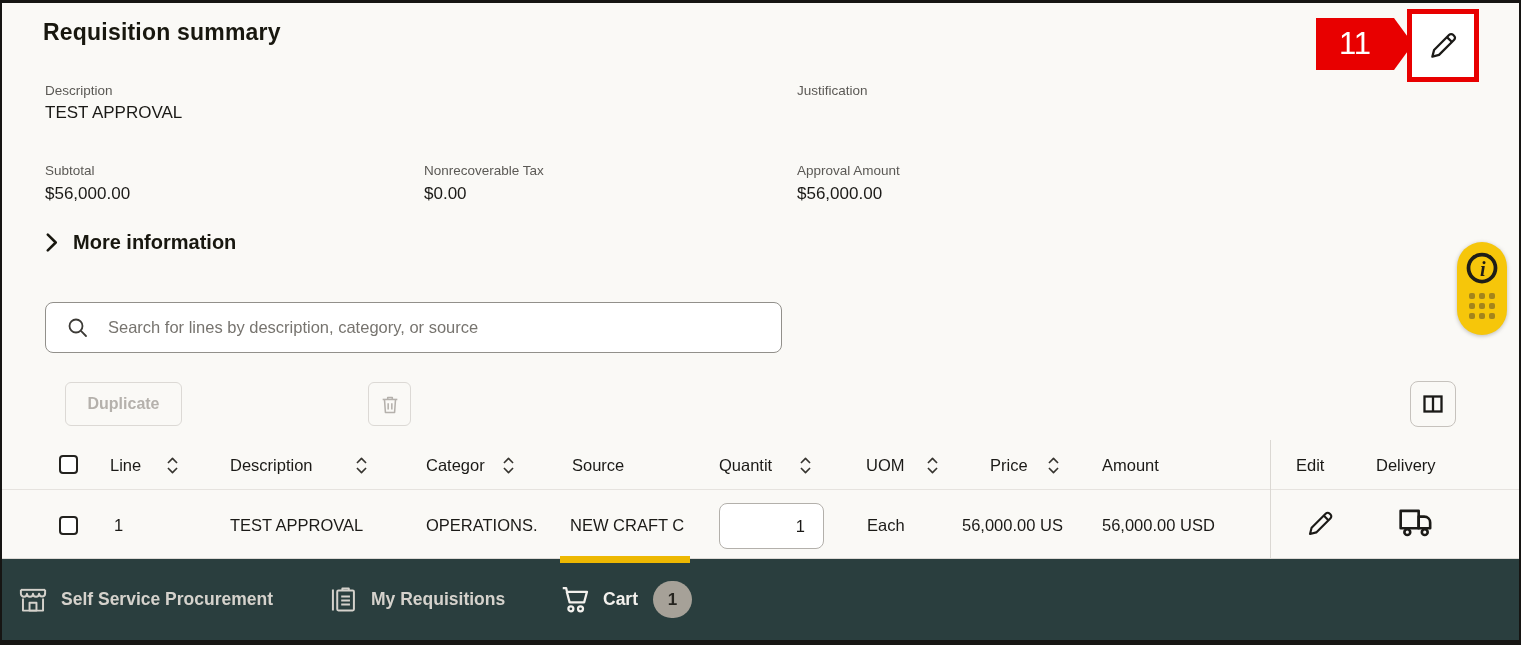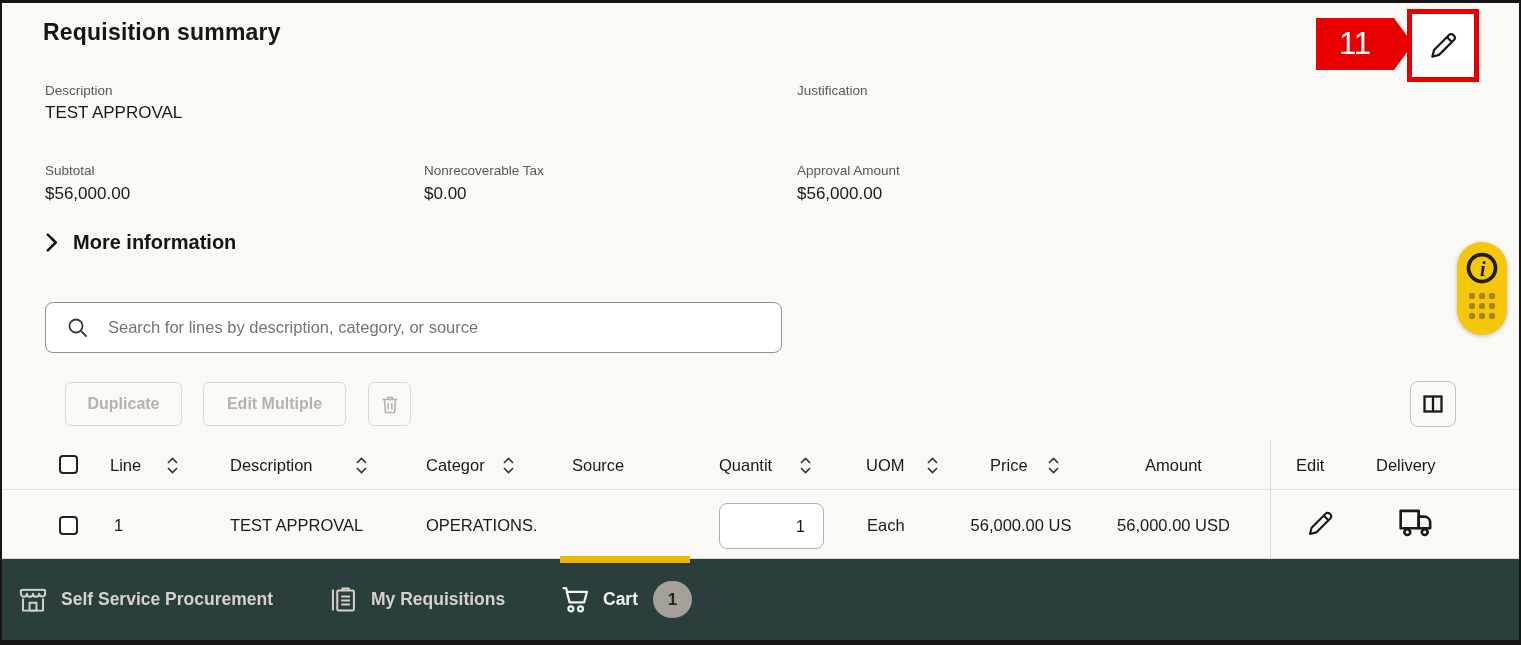--- a/index.html
+++ b/index.html
@@ -62,21 +62,21 @@
   [data-name="lines-table-row"]{ left:0; top:488px; width:1521px; height:68px; border-bottom:1px solid #ddda d6; }
   .hcell{ position:absolute; top:0; height:50px; line-height:50px; font-size:16.5px; font-weight:400; color:#1b1a17; white-space:nowrap; }
   .rcell{ position:absolute; top:0; height:68px; line-height:68px; font-size:16.5px; color:#1b1a17; white-space:nowrap; }
   .sort{ position:absolute; top:16px; }
   .checkbox{ width:19px; height:19px; border:2px solid #23221e; border-radius:4px; background:#fff; cursor:pointer; }
   [data-name="col-divider"]{ left:1268px; top:437px; width:1px; height:119px; background:#dbd8d3; }
 
   [data-name="quantity-input"]{ position:absolute; left:717px; top:12px; width:105px; height:46px;
       border:1px solid #b3b0ab; border-radius:8px; background:#fff; text-align:right; padding-right:18px;
       font-size:16.5px; color:#1b1a17; font-family:"Liberation Sans",sans-serif; outline:none; }
-  .num-r{ text-align:center; }
+  .num-r{ text-align:left; }
   [data-name="row-edit-button"], [data-name="row-delivery-button"]{ position:absolute; top:17px; cursor:pointer;
       background:none; border:none; color:#1b1a17; }
   [data-name="row-edit-button"]{ left:1302px; }
   [data-name="row-delivery-button"]{ left:1397px; }
 
   
   [data-name="cart-active-indicator"]{ left:558px; top:553px; width:130px; height:7px; background:#EDB802; z-index:3; }
   [data-name="footer-bar"]{ left:0; top:556px; width:1521px; height:81px; background:#2A3E3E; z-index:2; }
   .foot-item{ position:absolute; top:0; height:81px; display:flex; align-items:center; gap:13px; color:#D5D2CC; cursor:pointer; }
   .foot-label{ font-size:17.5px; font-weight:600; color:#D5D2CC; }
@@ -140,21 +140,20 @@
   <div class="abs" data-name="more-information-toggle">
     <span data-name="chevron-right-icon">
       <svg width="13" height="19" viewBox="0 0 12 18" fill="none" stroke="#18170f" stroke-width="2.4" stroke-linecap="round" stroke-linejoin="round">
         <path d="M2.5 1.5L10 9l-7.5 7.5"></path>
       </svg>
     </span>
     <span data-name="more-information-label">More information</span>
   </div>
 
   <button class="abs btn" data-name="duplicate-button">Duplicate</button>
-  <button class="abs btn" data-name="edit-multiple-button">Edit Multiple</button>
   <button class="abs btn" data-name="delete-button">
     <span data-name="trash-icon">
       <svg width="22" height="23" viewBox="0 0 24 24" fill="none" stroke="#b5b1ac" stroke-width="1.7" stroke-linejoin="round">
         <path d="M4 6.5h16"></path>
           <path d="M9.5 6.5V4.3h5v2.2"></path>
           <path d="M6 6.5l1 14.2h10l1-14.2"></path>
           <path d="M10 10.5v7M14 10.5v7"></path>
       </svg>
     </span>
   </button>
@@ -217,20 +216,21 @@
     <div class="hcell" style="left:1374px;" data-name="col-delivery">Delivery</div>
   </div>
 
   <div class="abs" data-name="col-divider"></div>
 
   <div class="abs" data-name="lines-table-row" style="border-bottom:1px solid #dddad6;">
     <div class="checkbox" style="position:absolute;left:57px;top:25px;" data-name="row-checkbox"></div>
     <div class="rcell" style="left:112px;" data-name="cell-line">1</div>
     <div class="rcell" style="left:228px;" data-name="cell-description">TEST APPROVAL</div>
     <div class="rcell" style="left:424px;" data-name="cell-category">OPERATIONS.</div>
+    <div class="rcell" style="left:568px;width:148px;overflow:hidden;" data-name="cell-source">NEW CRAFT C</div>
     <input data-name="quantity-input" type="text" value="1" style="">
     <div class="rcell" style="left:865px;" data-name="cell-uom">Each</div>
     <div class="rcell num-r" style="left:960px;width:118px;" data-name="cell-price">56,000.00 US</div>
     <div class="rcell num-r" style="left:1100px;width:143px;" data-name="cell-amount">56,000.00 USD</div>
     <button data-name="row-edit-button">
       <span data-name="pencil-icon">
         <svg width="32" height="32" viewBox="0 0 24 24" fill="none" stroke="#1b1a17" stroke-width="1.6" stroke-linejoin="round">
           <path d="M4.5 19.5l1.2-4.7L16.4 4.1a1.9 1.9 0 0 1 2.7 0l.8.8a1.9 1.9 0 0 1 0 2.7L9.2 18.3l-4.7 1.2z"></path>
           <path d="M14.8 5.7l3.5 3.5"></path>
         </svg>

